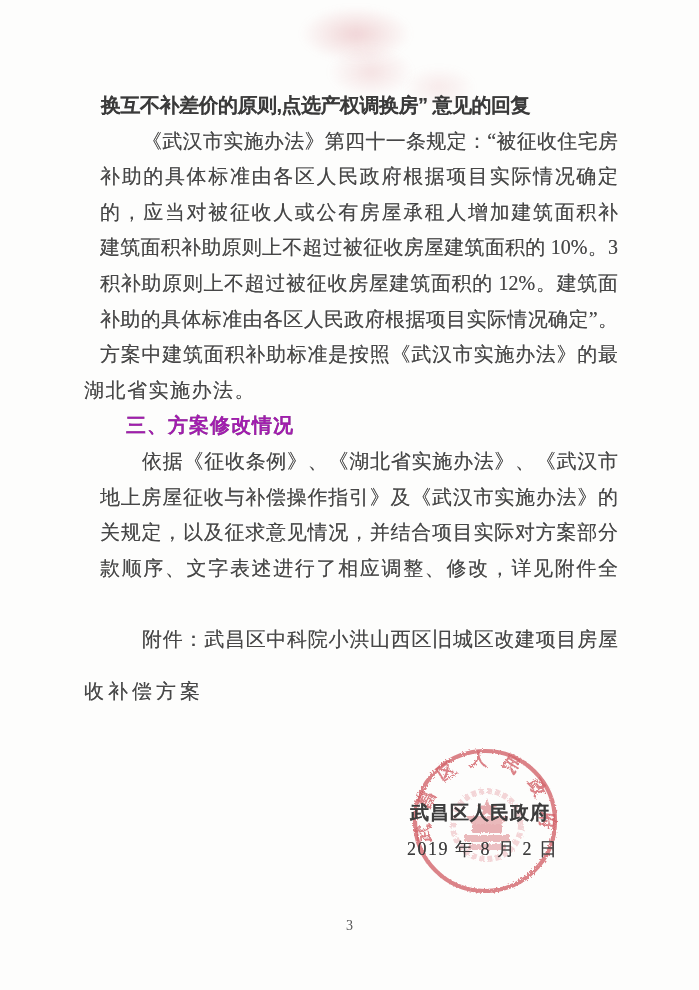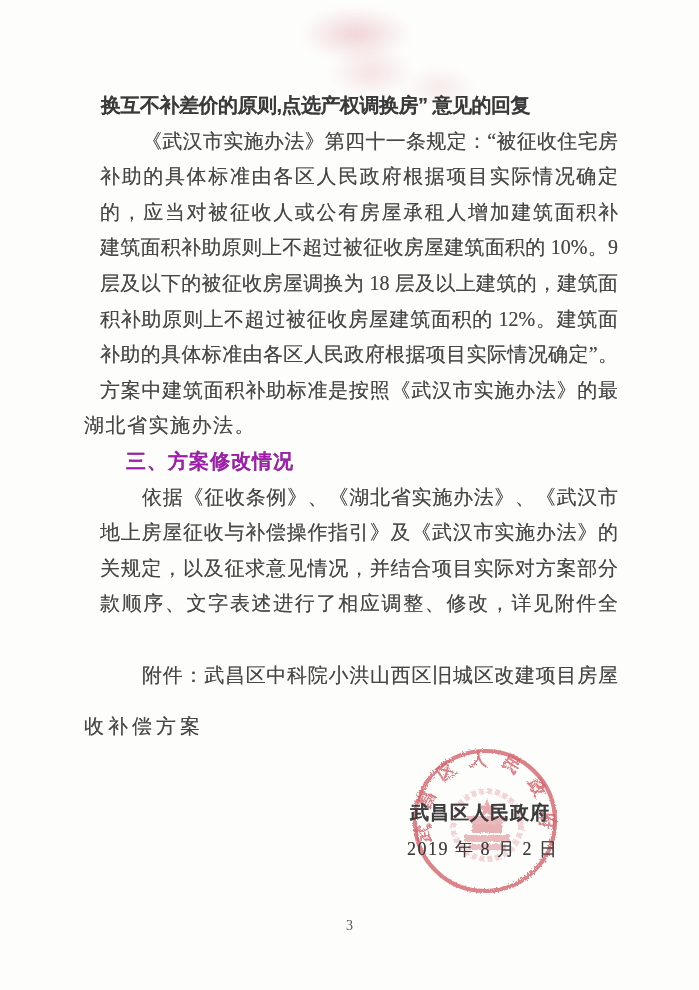--- a/index.html
+++ b/index.html
@@ -57,22 +57,21 @@
 
   <div class="smudge smudge-a"></div>
   <div class="smudge smudge-b"></div>
   <div class="smudge smudge-c"></div>
 
   <div class="content">
     <div class="doc-line title">换互不补差价的原则,点选产权调换房” 意见的回复</div>
     <div class="doc-line indent just">《武汉市实施办法》第四十一条规定：“被征收住宅房</div>
     <div class="doc-line just">补助的具体标准由各区人民政府根据项目实际情况确定</div>
     <div class="doc-line just">的，应当对被征收人或公有房屋承租人增加建筑面积补助。</div>
-    <div class="doc-line just">建筑面积补助原则上不超过被征收房屋建筑面积的 10%。9</div>
-    <div class="doc-line just">层及以下的被征收房屋调换为 18 层及以上建筑的，建筑面</div>
+    <div class="doc-line just">建筑面积补助原则上不超过被征收房屋建筑面积的 10%。3</div>
     <div class="doc-line just">积补助原则上不超过被征收房屋建筑面积的 12%。建筑面积</div>
     <div class="doc-line just">补助的具体标准由各区人民政府根据项目实际情况确定”。</div>
     <div class="doc-line just">方案中建筑面积补助标准是按照《武汉市实施办法》的最高</div>
     <div class="doc-line plain">湖北省实施办法。</div>
     <div class="doc-line heading indent">三、方案修改情况</div>
     <div class="doc-line indent just">依据《征收条例》、《湖北省实施办法》、《武汉市国有土</div>
     <div class="doc-line just">地上房屋征收与补偿操作指引》及《武汉市实施办法》的有</div>
     <div class="doc-line just">关规定，以及征求意见情况，并结合项目实际对方案部分条</div>
     <div class="doc-line just">款顺序、文字表述进行了相应调整、修改，详见附件全文。</div>
     <div class="doc-line gap indent just">附件：武昌区中科院小洪山西区旧城区改建项目房屋征</div>

